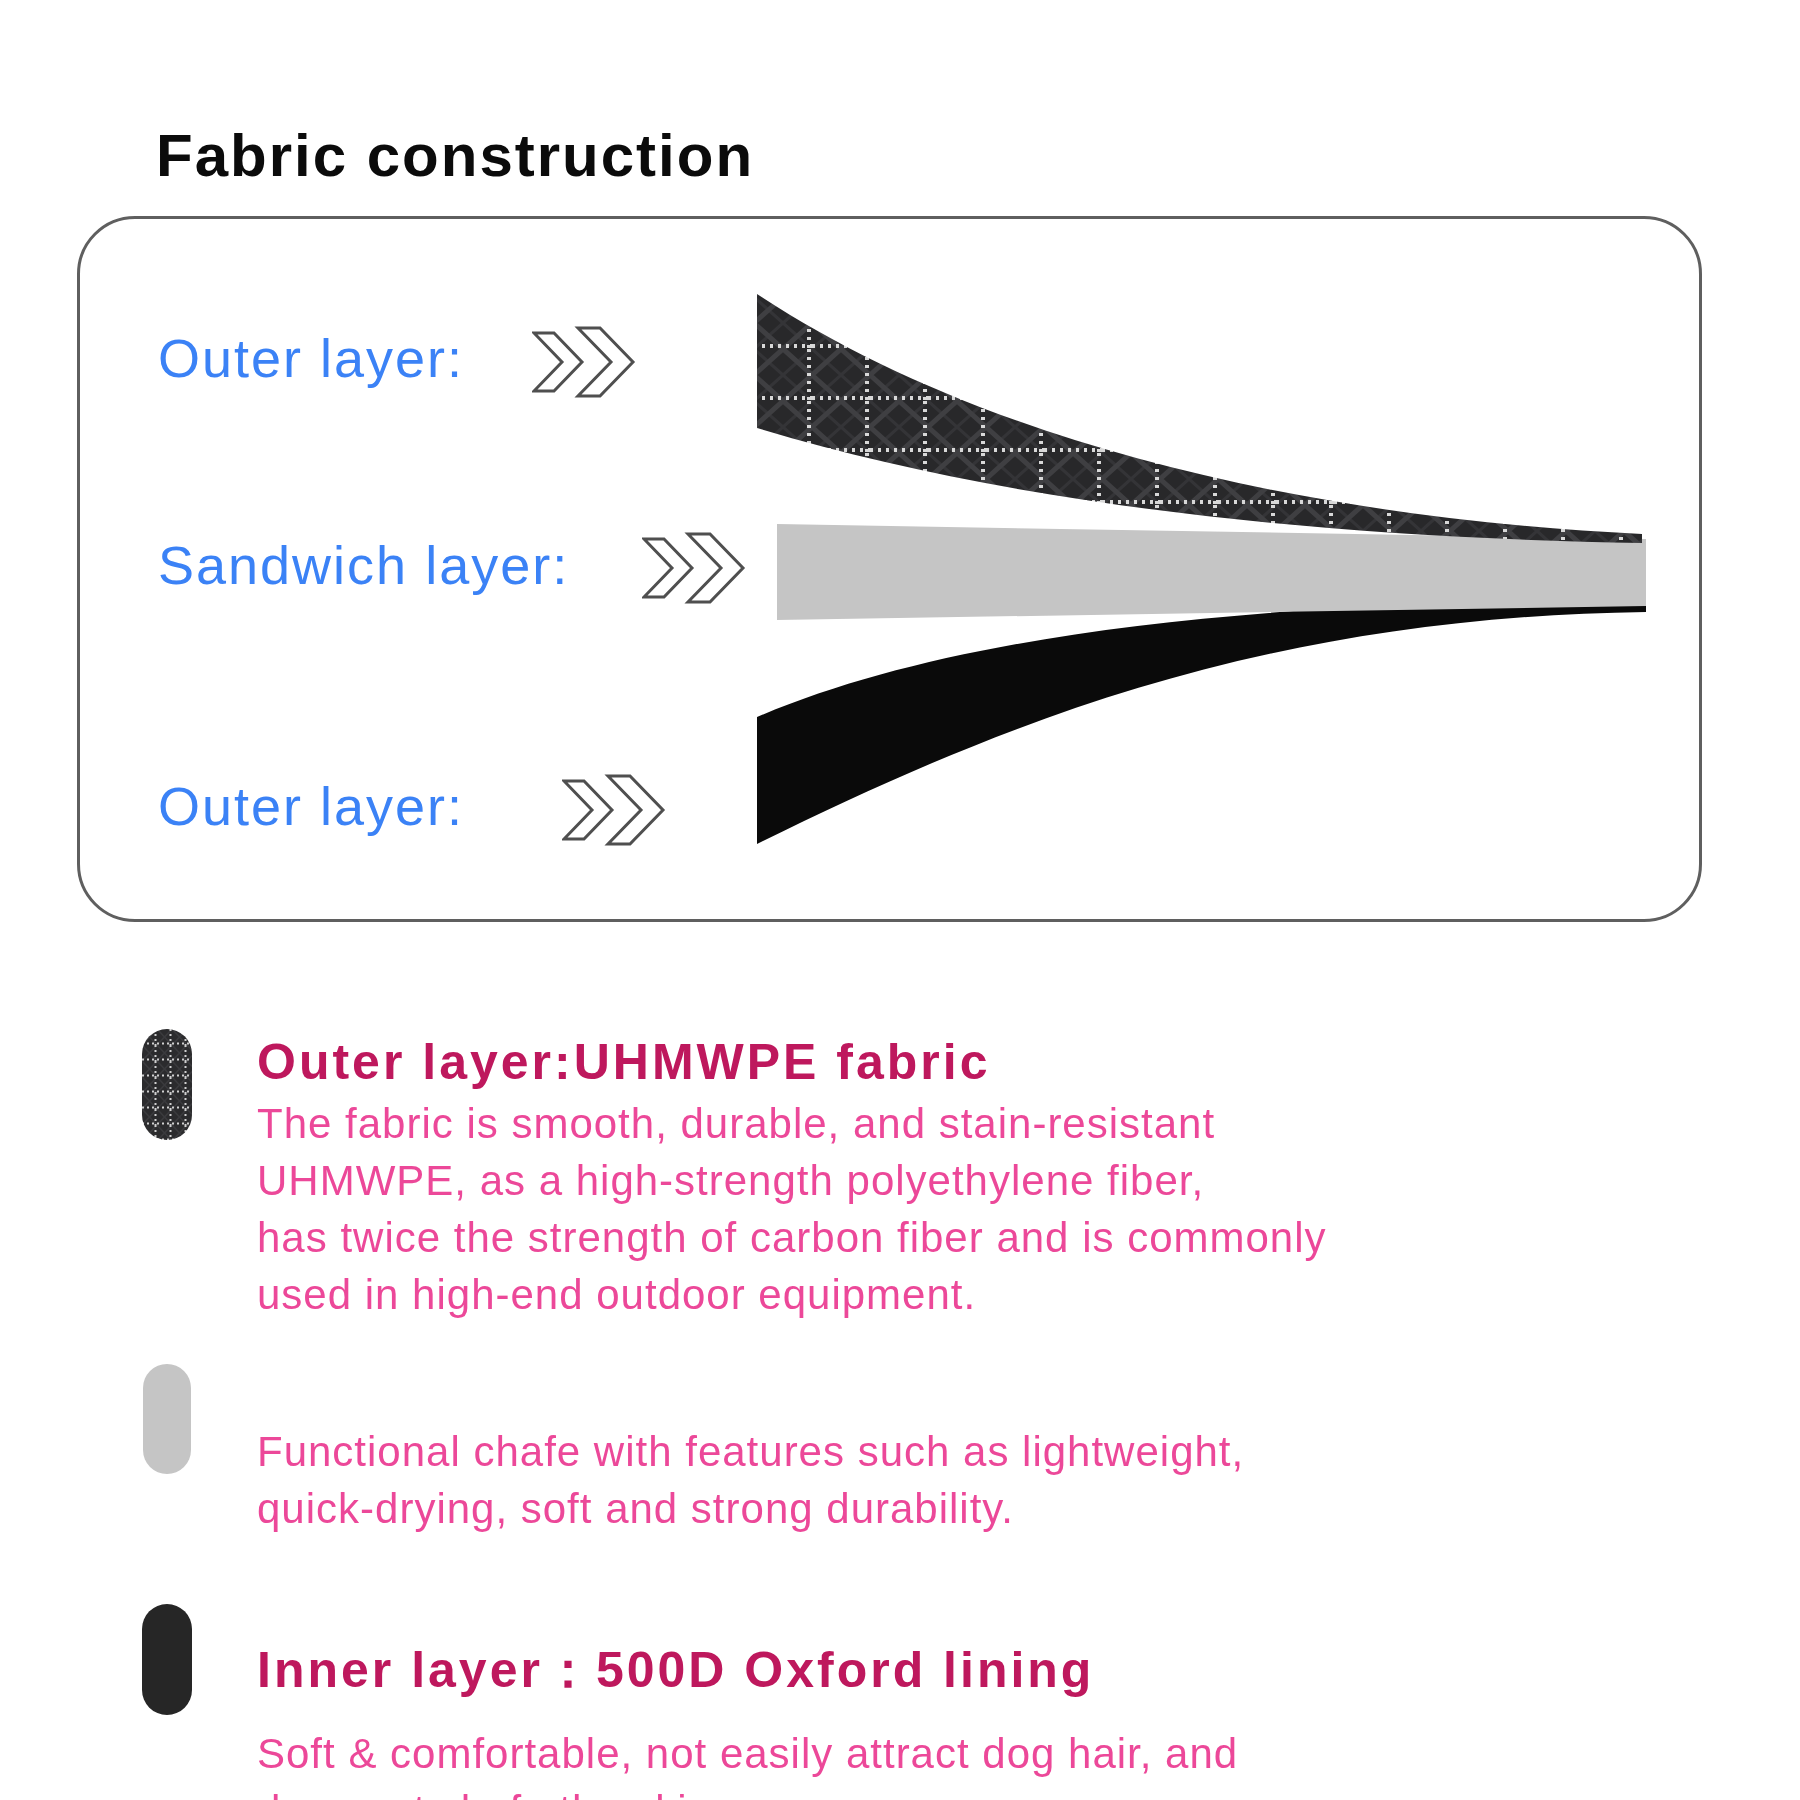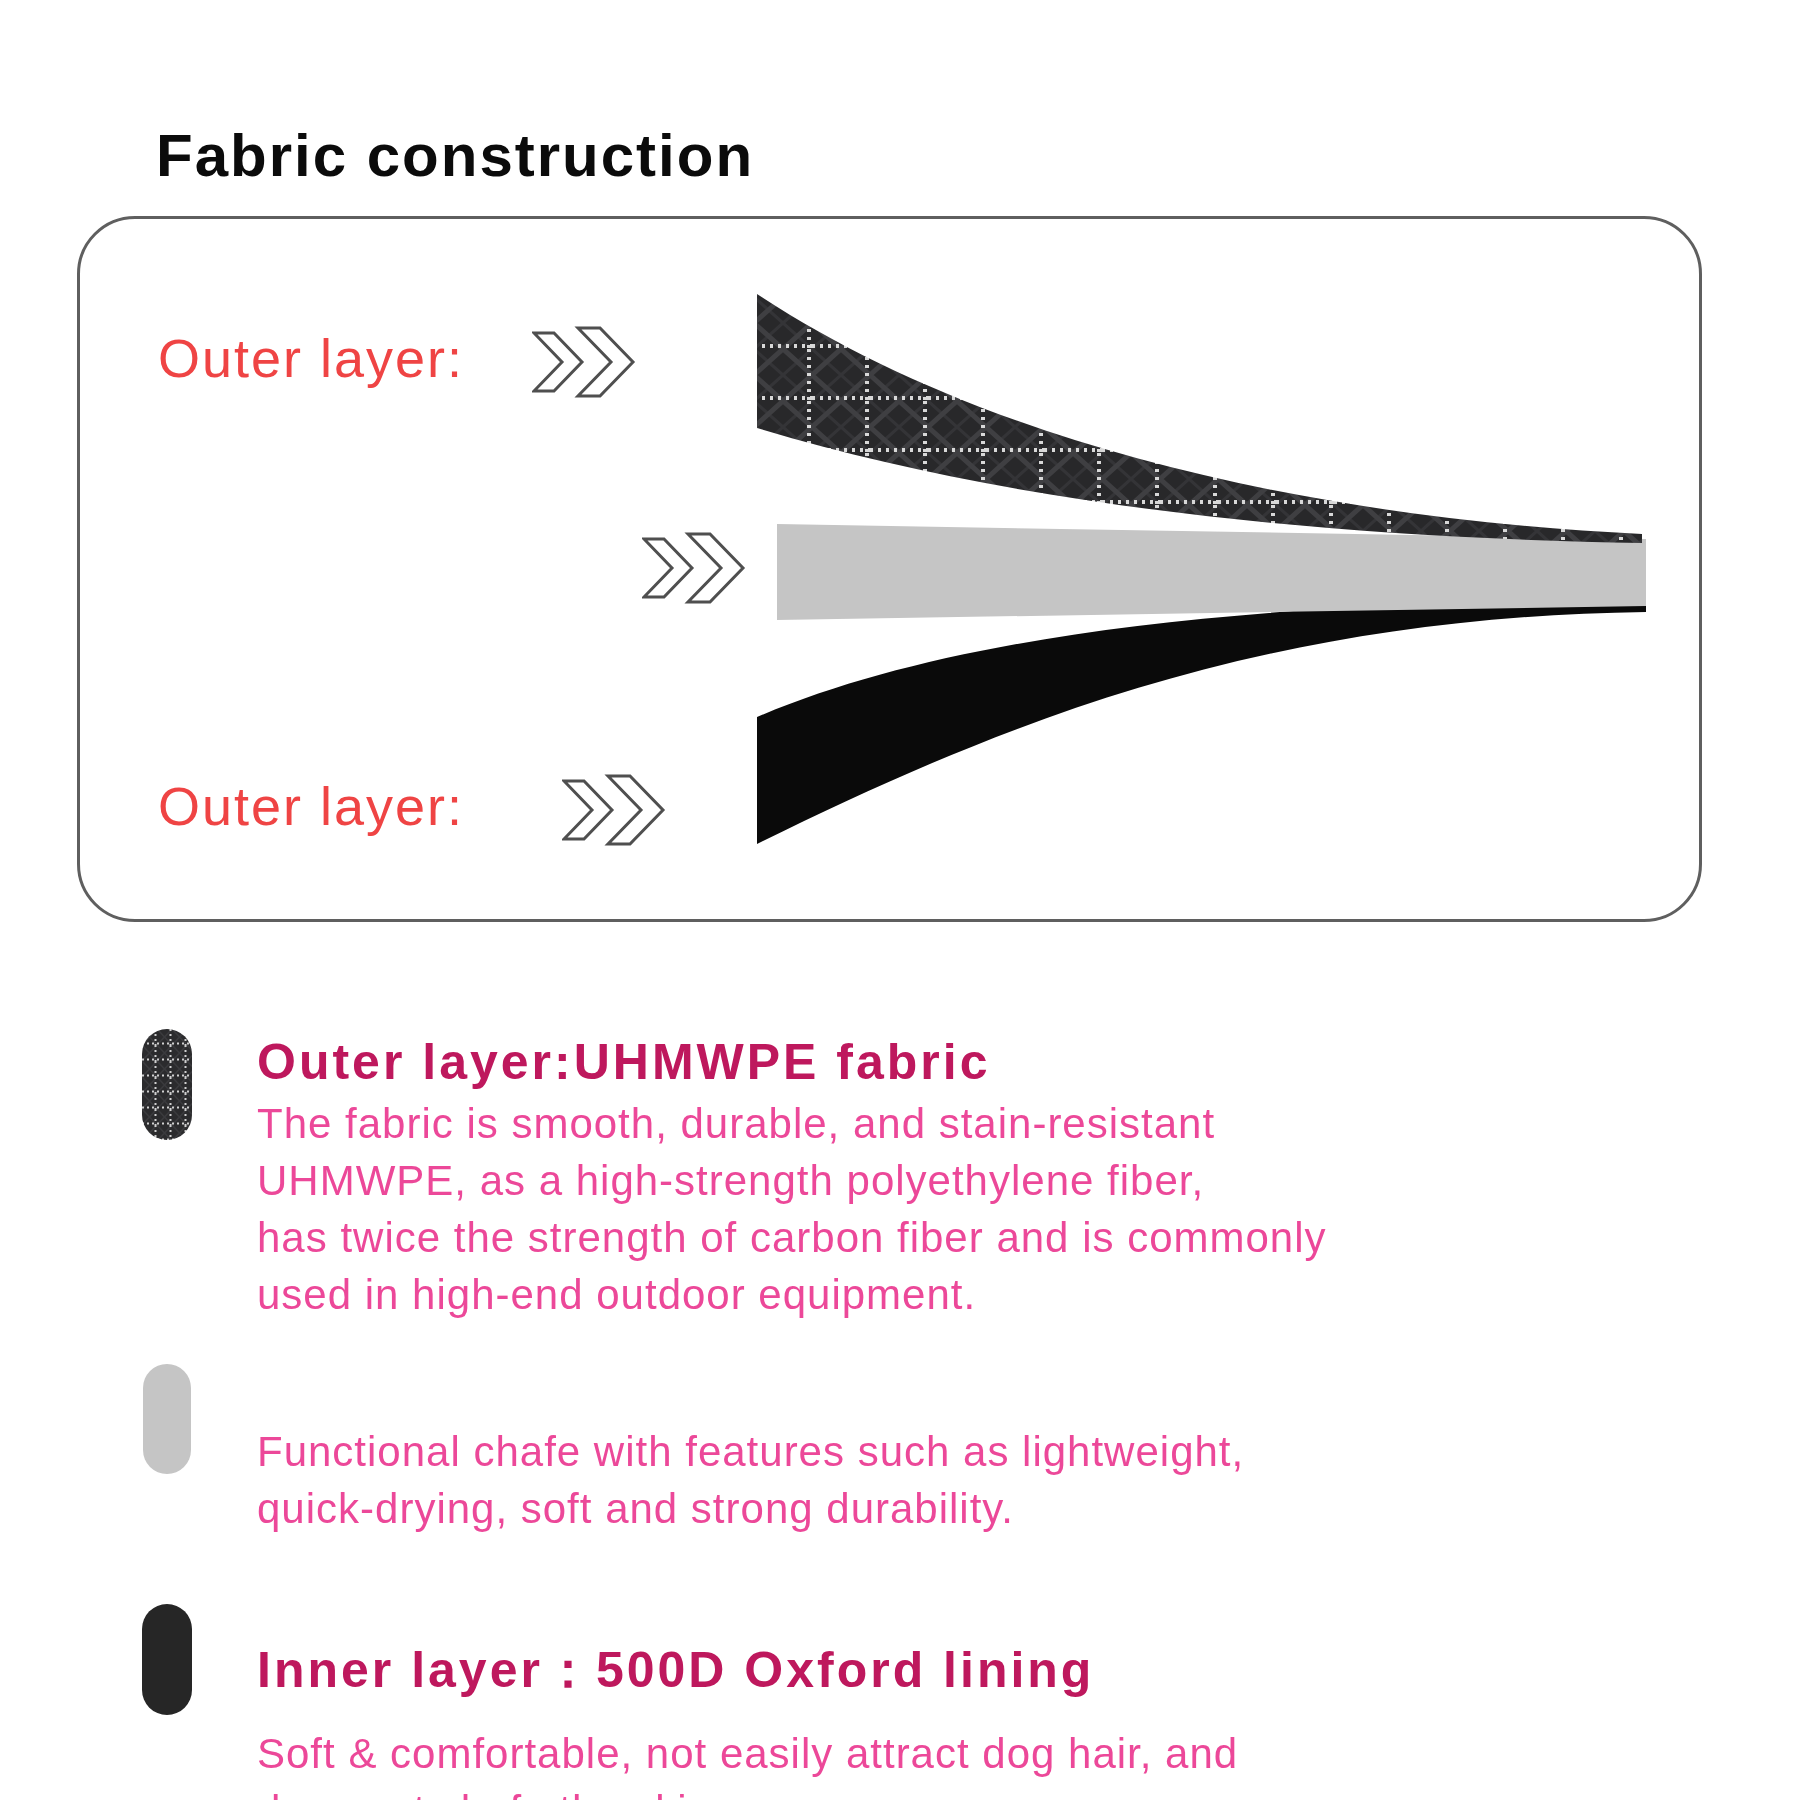--- a/index.html
+++ b/index.html
@@ -10,21 +10,21 @@
   .abs{position:absolute;}
   .page-title{
     left:156px;top:84px;font-size:60px;font-weight:700;letter-spacing:2px;color:#0b0b0b;
     white-space:nowrap;
   }
   .panel{
     left:77px;top:179px;width:1625px;height:706px;
     border:3px solid #5f5f5f;border-radius:58px;background:#ffffff;box-sizing:border-box;
   }
   .layer-label{
-    font-size:54px;font-weight:400;letter-spacing:2px;color:#ef4444;white-space:nowrap;
+    font-size:54px;font-weight:400;letter-spacing:2px;color:#3b82f6;white-space:nowrap;
   }
   .lbl-outer{left:158px;top:290px;}
   .lbl-sandwich{left:158px;top:497px;}
   .lbl-inner{left:158px;top:738px;}
   .chev{position:absolute;width:104px;height:74px;}
   .chev-outer{left:532px;top:288px;}
   .chev-sandwich{left:642px;top:494px;}
   .chev-inner{left:562px;top:736px;}
   .chev-band{fill:#ffffff;stroke:#4f4f4f;stroke-width:3;stroke-linejoin:miter;}
   .diagram{left:0;top:0;width:1800px;height:1800px;pointer-events:none;}
@@ -73,20 +73,21 @@
     <path d="M777,487 L1646,502 L1646,569 L777,583 Z" fill="#c5c5c5"></path>
     <path d="M757,257 C955,388 1255,478 1642,497 L1642,506 C1295,500 995,463 757,391 Z" fill="url(#fabric)"></path>
   </svg>
 
   <div class="abs layer-label lbl-outer">Outer layer:</div>
   <svg class="chev chev-outer" viewBox="0 0 104 74">
     <path class="chev-band" d="M2,8 h20 l28,29 l-28,29 h-20 l28,-29 z"></path>
     <path class="chev-band" d="M46,3 h22 l33,34 l-33,34 h-22 l33,-34 z"></path>
   </svg>
 
+  <div class="abs layer-label lbl-sandwich">Sandwich layer:</div>
   <svg class="chev chev-sandwich" viewBox="0 0 104 74">
     <path class="chev-band" d="M2,8 h20 l28,29 l-28,29 h-20 l28,-29 z"></path>
     <path class="chev-band" d="M46,3 h22 l33,34 l-33,34 h-22 l33,-34 z"></path>
   </svg>
 
   <div class="abs layer-label lbl-inner">Outer layer:</div>
   <svg class="chev chev-inner" viewBox="0 0 104 74">
     <path class="chev-band" d="M2,8 h20 l28,29 l-28,29 h-20 l28,-29 z"></path>
     <path class="chev-band" d="M46,3 h22 l33,34 l-33,34 h-22 l33,-34 z"></path>
   </svg>

